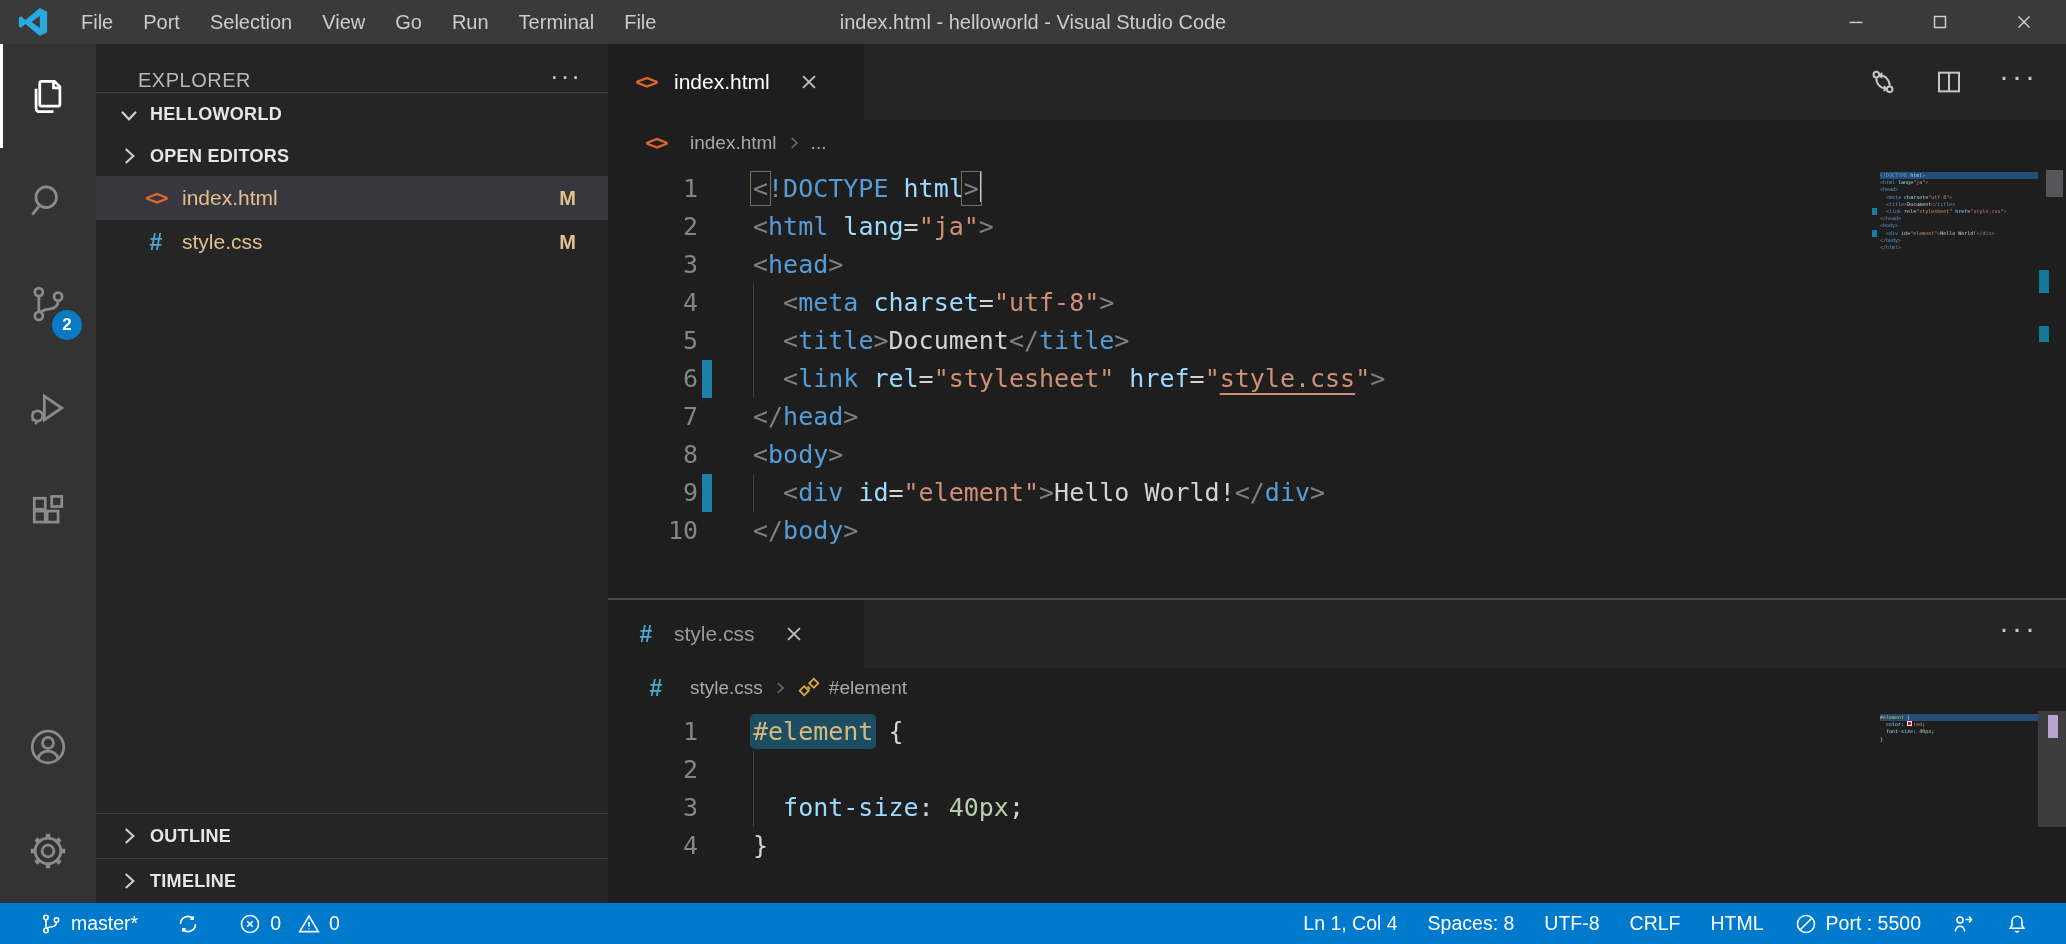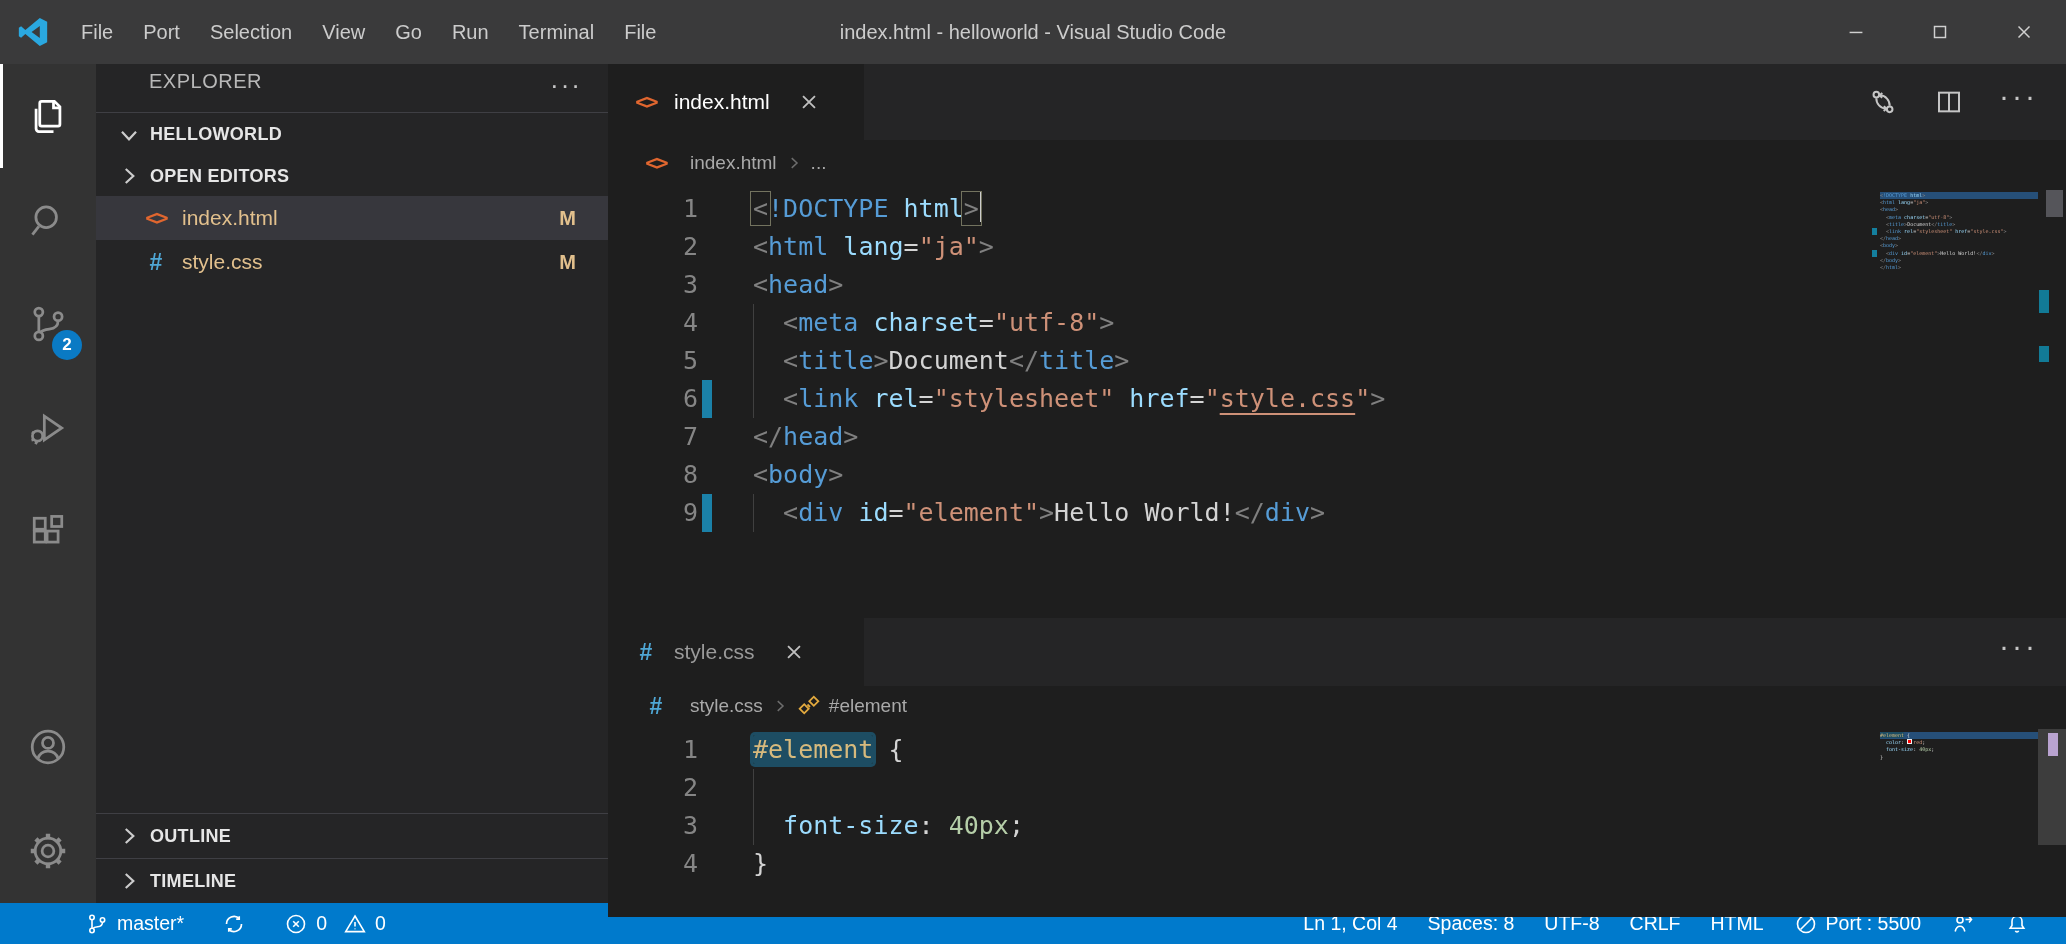--- a/index.html
+++ b/index.html
@@ -1,21 +1,21 @@
 <!DOCTYPE html>
 <html><head>
 <meta charset="utf-8">
 <style>
   * { margin:0; padding:0; box-sizing:border-box; }
   html,body { width:2066px; height:944px; background:#1e1e1e; overflow:hidden;
     font-family:"Liberation Sans", sans-serif; }
   .window { width:2066px; height:944px; display:flex; flex-direction:column; position:relative; }
 
   
-  .titlebar { height:64px; background:#3a3a3b; display:flex; align-items:center; color:#cccccc;
+  .titlebar { height:44px; background:#3a3a3b; display:flex; align-items:center; color:#cccccc;
     font-size:20px; position:relative; flex:0 0 auto; }
   .tb-logo { width:34px; height:34px; margin:0 16px 0 16px; }
   .menubar { display:flex; align-items:center; height:100%; }
   .menu-item { padding:0 15px; height:100%; display:flex; align-items:center; cursor:default; }
   .tb-title { position:absolute; left:0; right:0; text-align:center; color:#cccccc; pointer-events:none; }
   .tb-controls { margin-left:auto; display:flex; height:100%; z-index:2; }
   .tb-btn { width:84px; height:100%; display:flex; align-items:center; justify-content:center; color:#d0d0d0; }
   .tb-btn svg { width:22px; height:22px; }
 
   
@@ -25,21 +25,21 @@
   .activitybar { width:96px; background:#333333; display:flex; flex-direction:column; flex:0 0 auto; }
   .acell { height:104px; display:flex; align-items:center; justify-content:center; color:#8b8b8b; position:relative; }
   .acell.active { color:#ffffff; box-shadow: inset 3px 0 0 #ffffff; }
   .acell svg { width:44px; height:44px; }
   .abadge { position:absolute; right:14px; bottom:16px; min-width:30px; height:30px; border-radius:15px;
     background:#0a7ac4; color:#fff; font-size:17px; font-weight:700; display:flex; align-items:center; justify-content:center; }
   .aspacer { flex:1; }
 
   
   .sidebar { width:512px; background:#252526; color:#cccccc; display:flex; flex-direction:column; flex:0 0 auto; }
-  .sb-header { height:48px; display:flex; align-items:flex-start; padding:6px 26px 0 53px; font-size:20px; color:#b8b8b8; letter-spacing:0.5px; }
+  .sb-header { height:48px; display:flex; align-items:flex-end; padding:6px 26px 0 42px; font-size:20px; color:#b8b8b8; letter-spacing:0.5px; }
   .sb-header .more { margin-left:auto; color:#c5c5c5; font-size:26px; letter-spacing:2px; }
   .sb-row { height:40px; display:flex; align-items:center; padding-left:20px; font-weight:700; font-size:18px; color:#e6e6e6; letter-spacing:0.3px; }
   .sb-row .chev { width:26px; height:26px; margin-right:8px; color:#cccccc; flex:0 0 auto; }
   .sect-border { border-top:1px solid #3f3f44; }
   .sb-folder { height:44px; }
   .file-row { height:44px; display:flex; align-items:center; padding:0 20px 0 44px; font-size:21px; color:#e2c08d; }
   .file-row.selected { background:#37373d; }
   .file-icon { width:32px; margin-right:10px; text-align:center; flex:0 0 auto; }
   .fbadge { margin-left:auto; color:#e2c08d; font-size:20px; font-weight:700; padding-right:12px; }
   .sb-spacer { flex:1; }
@@ -107,21 +107,21 @@
   .ruler { position:absolute; right:0; top:0; width:28px; height:100%; }
   .thumb1 { position:absolute; right:3px; top:4px; width:17px; height:27px; background:#55555a; }
   .rm { position:absolute; left:1px; width:10px; background:#127a96; }
   .rm1 { top:104px; height:23px; } .rm2 { top:160px; height:16px; }
   .thumb2 { position:absolute; right:0; top:3px; width:28px; height:116px; background:rgba(121,121,121,0.35); }
   .rm-word { position:absolute; left:10px; top:7px; width:10px; height:23px; background:#b9a3d0; }
 
   
   .statusbar { height:41px; background:#007acc; color:#ffffff; display:flex; align-items:center;
     font-size:19.5px; flex:0 0 auto; }
-  .sb-left { display:flex; align-items:center; padding-left:24px; gap:8px;margin-left:46px; }
+  .sb-left { display:flex; align-items:center; padding-left:24px; gap:8px; }
   .sb-right { margin-left:auto; display:flex; align-items:center; padding-right:22px; }
   .sbi { display:flex; align-items:center; gap:8px; padding:0 15px; height:100%; }
   .sbi svg { width:24px; height:24px; }
 </style>
 </head>
 <body>
 
 <div class="window">
 
   <div class="titlebar">
@@ -302,20 +302,21 @@
           <div class="codelines" id="code0">
               <div class="cl"><span class="ln">1</span><span class="gmark"></span><span class="ct"><span class="tk-p tk-box">&lt;</span><span class="tk-tag">!DOCTYPE</span><span class="tk-txt"> </span><span class="tk-attr">html</span><span class="tk-p tk-box">&gt;</span><span class="tk-cur"></span></span></div>
               <div class="cl"><span class="ln">2</span><span class="gmark"></span><span class="ct"><span class="tk-p">&lt;</span><span class="tk-tag">html</span><span class="tk-txt"> </span><span class="tk-attr">lang</span><span class="tk-txt">=</span><span class="tk-str">"ja"</span><span class="tk-p">&gt;</span></span></div>
               <div class="cl"><span class="ln">3</span><span class="gmark"></span><span class="ct"><span class="tk-p">&lt;</span><span class="tk-tag">head</span><span class="tk-p">&gt;</span></span></div>
               <div class="cl"><span class="ln">4</span><span class="gmark"></span><span class="ct"><span class="tk-txt">  </span><span class="tk-p">&lt;</span><span class="tk-tag">meta</span><span class="tk-txt"> </span><span class="tk-attr">charset</span><span class="tk-txt">=</span><span class="tk-str">"utf-8"</span><span class="tk-p">&gt;</span></span><i class="guide"></i></div>
               <div class="cl"><span class="ln">5</span><span class="gmark"></span><span class="ct"><span class="tk-txt">  </span><span class="tk-p">&lt;</span><span class="tk-tag">title</span><span class="tk-p">&gt;</span><span class="tk-txt">Document</span><span class="tk-p">&lt;/</span><span class="tk-tag">title</span><span class="tk-p">&gt;</span></span><i class="guide"></i></div>
               <div class="cl"><span class="ln">6</span><span class="gmark mod"></span><span class="ct"><span class="tk-txt">  </span><span class="tk-p">&lt;</span><span class="tk-tag">link</span><span class="tk-txt"> </span><span class="tk-attr">rel</span><span class="tk-txt">=</span><span class="tk-str">"stylesheet"</span><span class="tk-txt"> </span><span class="tk-attr">href</span><span class="tk-txt">=</span><span class="tk-str">"</span><span class="tk-lnk">style.css</span><span class="tk-str">"</span><span class="tk-p">&gt;</span></span><i class="guide"></i></div>
               <div class="cl"><span class="ln">7</span><span class="gmark"></span><span class="ct"><span class="tk-p">&lt;/</span><span class="tk-tag">head</span><span class="tk-p">&gt;</span></span></div>
               <div class="cl"><span class="ln">8</span><span class="gmark"></span><span class="ct"><span class="tk-p">&lt;</span><span class="tk-tag">body</span><span class="tk-p">&gt;</span></span></div>
               <div class="cl"><span class="ln">9</span><span class="gmark mod"></span><span class="ct"><span class="tk-txt">  </span><span class="tk-p">&lt;</span><span class="tk-tag">div</span><span class="tk-txt"> </span><span class="tk-attr">id</span><span class="tk-txt">=</span><span class="tk-str">"element"</span><span class="tk-p">&gt;</span><span class="tk-txt">Hello World!</span><span class="tk-p">&lt;/</span><span class="tk-tag">div</span><span class="tk-p">&gt;</span></span><i class="guide"></i></div>
+              <div class="cl"><span class="ln">10</span><span class="gmark"></span><span class="ct"><span class="tk-p">&lt;/</span><span class="tk-tag">body</span><span class="tk-p">&gt;</span></span></div>
             </div>
           <div class="minimap" id="mini0">
               <div class="ml hl"><span class="tk-p tk-box">&lt;</span><span class="tk-tag">!DOCTYPE</span><span class="tk-txt"> </span><span class="tk-attr">html</span><span class="tk-p tk-box">&gt;</span></div>
               <div class="ml"><span class="tk-p">&lt;</span><span class="tk-tag">html</span><span class="tk-txt"> </span><span class="tk-attr">lang</span><span class="tk-txt">=</span><span class="tk-str">"ja"</span><span class="tk-p">&gt;</span></div>
               <div class="ml"><span class="tk-p">&lt;</span><span class="tk-tag">head</span><span class="tk-p">&gt;</span></div>
               <div class="ml"><span class="tk-txt">  </span><span class="tk-p">&lt;</span><span class="tk-tag">meta</span><span class="tk-txt"> </span><span class="tk-attr">charset</span><span class="tk-txt">=</span><span class="tk-str">"utf-8"</span><span class="tk-p">&gt;</span></div>
               <div class="ml"><span class="tk-txt">  </span><span class="tk-p">&lt;</span><span class="tk-tag">title</span><span class="tk-p">&gt;</span><span class="tk-txt">Document</span><span class="tk-p">&lt;/</span><span class="tk-tag">title</span><span class="tk-p">&gt;</span></div>
               <div class="ml mod"><span class="tk-txt">  </span><span class="tk-p">&lt;</span><span class="tk-tag">link</span><span class="tk-txt"> </span><span class="tk-attr">rel</span><span class="tk-txt">=</span><span class="tk-str">"stylesheet"</span><span class="tk-txt"> </span><span class="tk-attr">href</span><span class="tk-txt">=</span><span class="tk-str">"</span><span class="tk-lnk">style.css</span><span class="tk-str">"</span><span class="tk-p">&gt;</span></div>
               <div class="ml"><span class="tk-p">&lt;/</span><span class="tk-tag">head</span><span class="tk-p">&gt;</span></div>
               <div class="ml"><span class="tk-p">&lt;</span><span class="tk-tag">body</span><span class="tk-p">&gt;</span></div>

